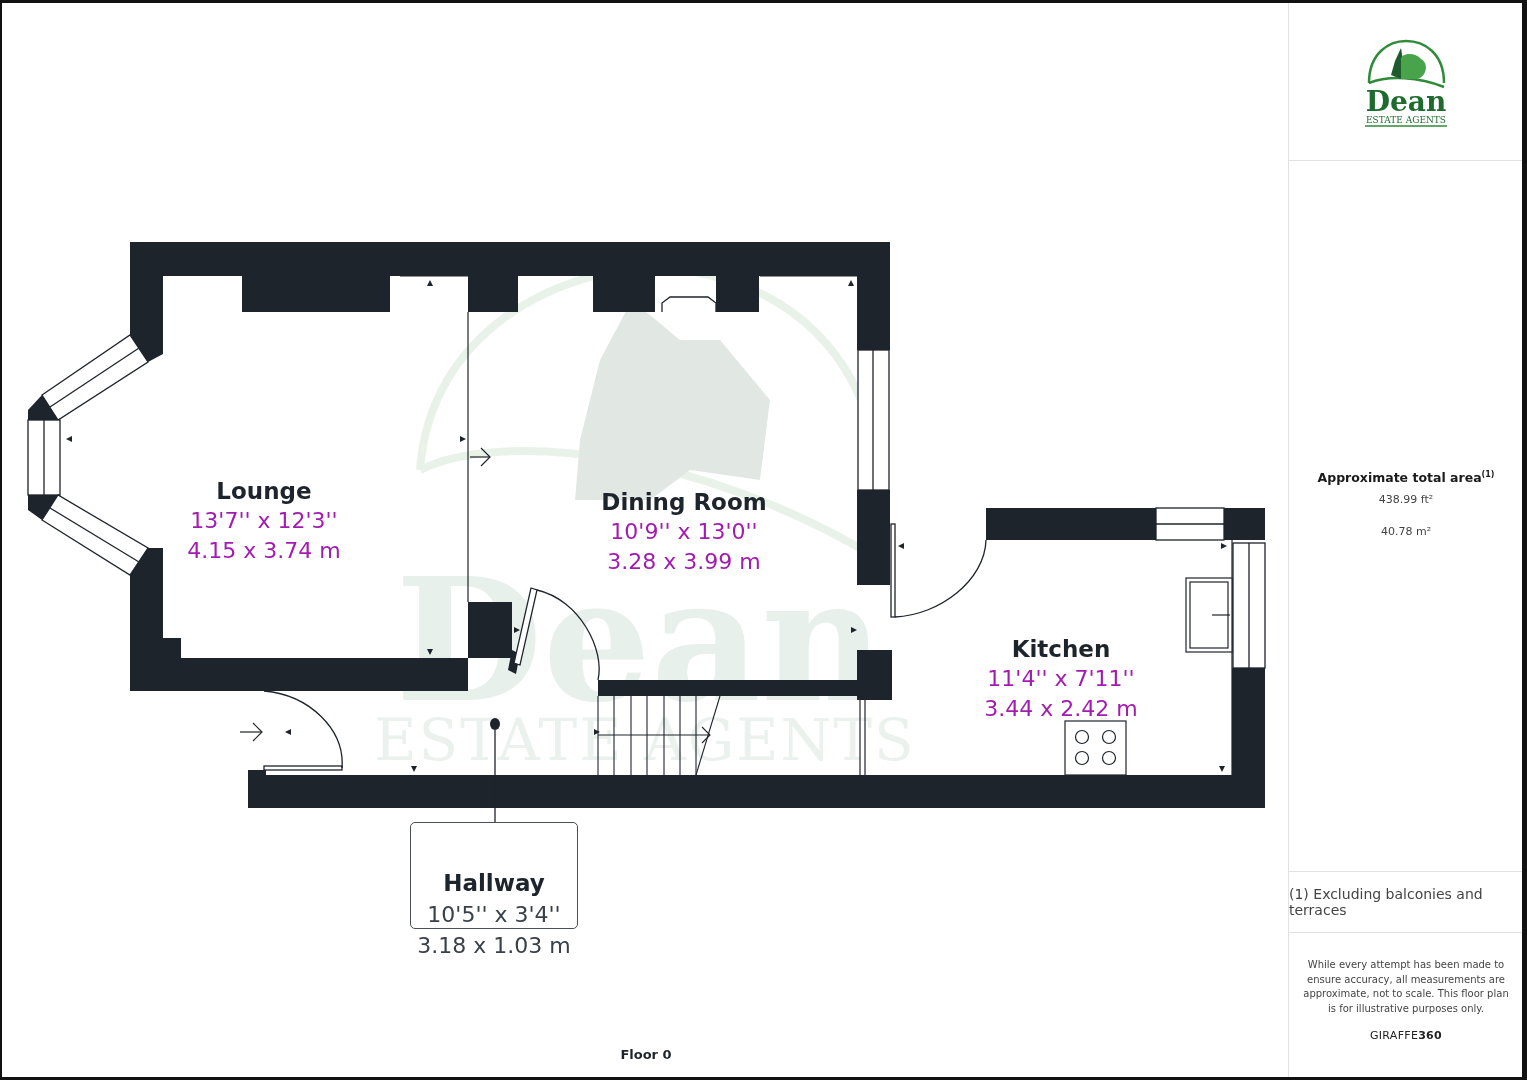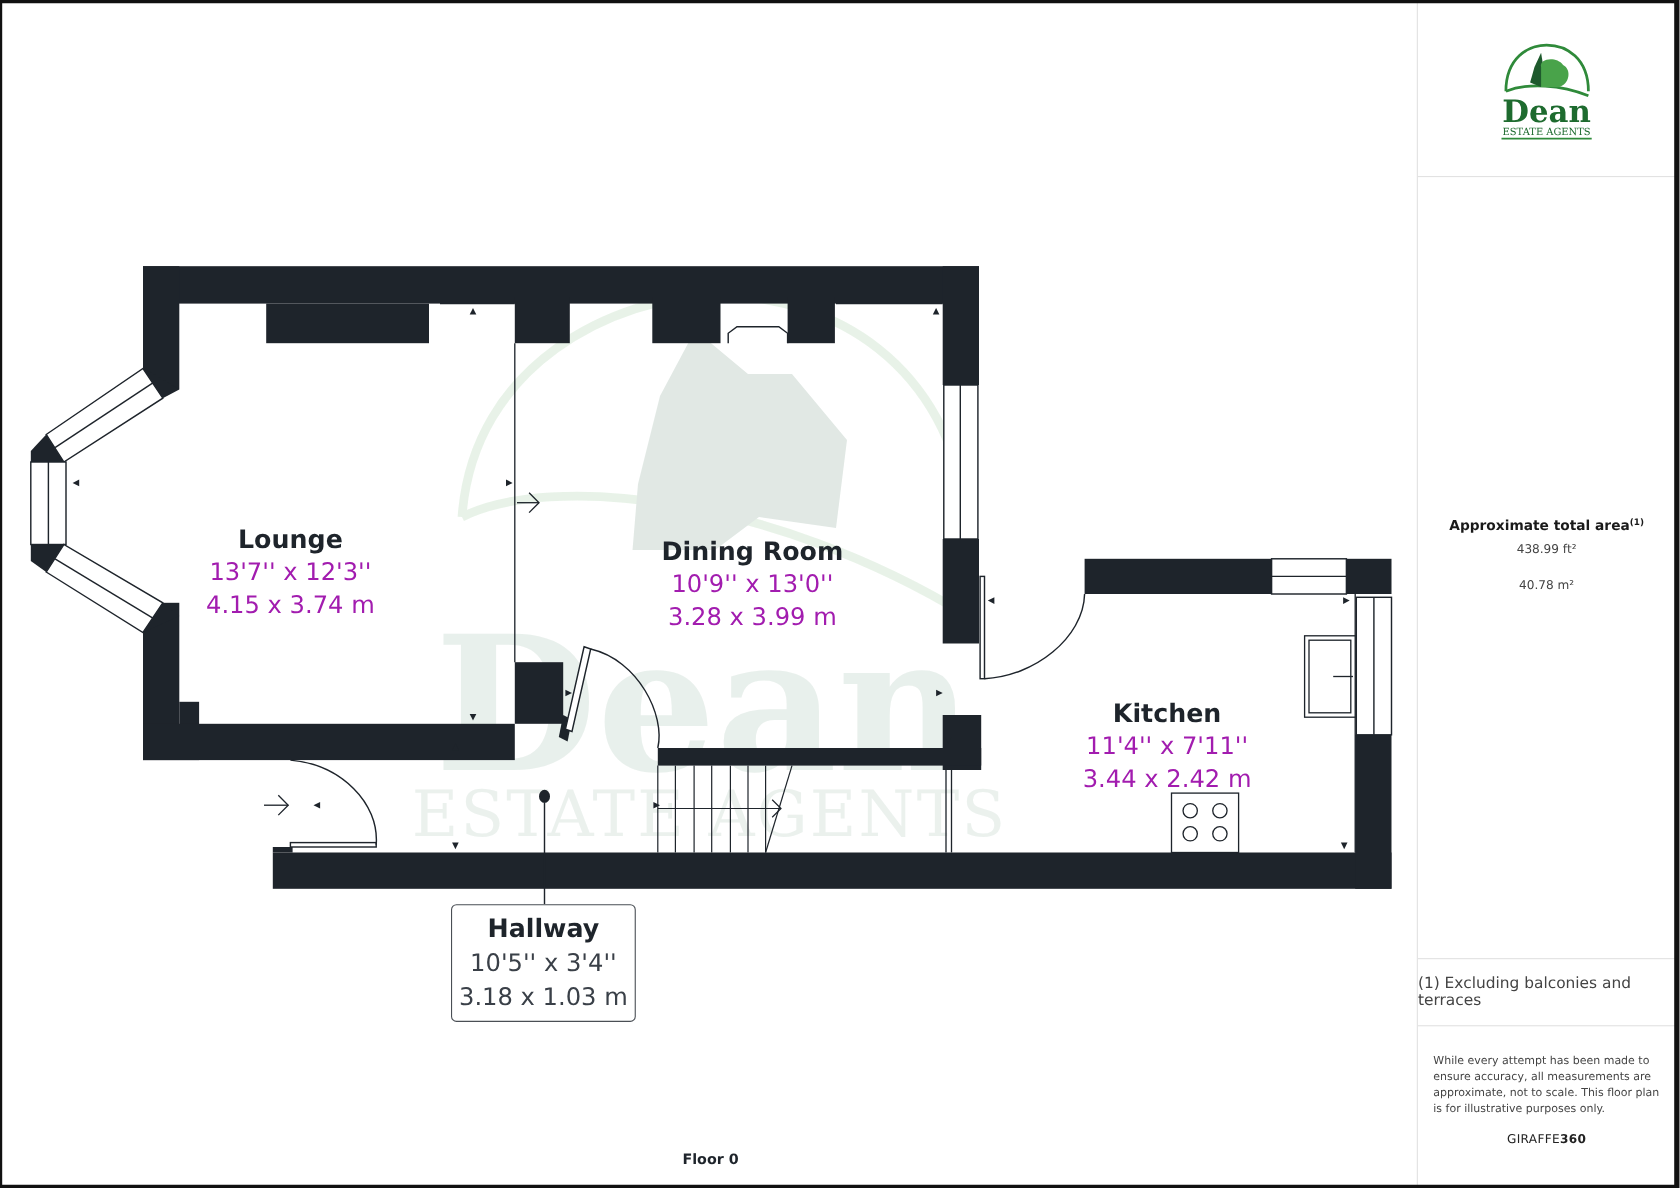--- a/index.html
+++ b/index.html
@@ -6,28 +6,28 @@
   body { width: 1527px; height: 1080px; position: relative; overflow: hidden; font-family: "DejaVu Sans", sans-serif; }
   .frame { position: absolute; left: 0; top: 0; width: 1527px; height: 1080px; box-sizing: border-box; border-top: 3px solid #111; border-left: 2px solid #111; border-right: 5px solid #111; border-bottom: 3px solid #111; pointer-events: none; z-index: 10; }
   .plan { position: absolute; left: 0; top: 0; width: 1289px; height: 1080px; }
   .side { position: absolute; left: 1288px; top: 0; width: 234px; height: 1080px; border-left: 1px solid #e2e2e2; }
   .side .logo-box { position: absolute; top: 3px; left: 0; width: 234px; height: 157px; border-bottom: 1px solid #e2e2e2; }
   .side .area { position: absolute; top: 470px; left: 0; width: 234px; text-align: center; color: #1a1a1a; }
   .side .area .title { font-weight: bold; font-size: 12.5px; }
   .side .area .title sup { font-size: 8px; }
   .side .area .val { font-size: 11px; color: #444; margin-top: 8px; }
   .side .note1 { position: absolute; top: 871px; left: 0; width: 234px; height: 60px; border-top: 1px solid #e2e2e2; border-bottom: 1px solid #e2e2e2; display: flex; align-items: center; justify-content: center; font-size: 14px; color: #444; }
-  .side .disclaimer { position: absolute; top: 958px; left: 14px; width: 206px; font-size: 10px; line-height: 14.5px; color: #444; }
+  .side .disclaimer { position: absolute; top: 958px; left: 14px; width: 206px; text-align: center; font-size: 10px; line-height: 14.5px; color: #444; }
   .side .brand { position: absolute; top: 1029px; left: 0; width: 234px; text-align: center; font-size: 11px; color: #222; letter-spacing: 0.3px; }
   .side .brand b { font-weight: bold; margin-top: 28px; }
   .room-label { position: absolute; text-align: center; color: #1e242b; transform: translateX(-50%); white-space: nowrap; margin-top: 36px; }
   .room-label .name { font-weight: bold; font-size: 23px; line-height: 30px; }
   .room-label .dim { font-size: 22px; color: #a21caf; line-height: 30px; }
   .hall-box { position: absolute; left: 410px; top: 822px; width: 168px; height: 107px; border: 1.5px solid #4a4f55; border-radius: 5px; background: #fff; text-align: center; box-sizing: border-box; padding-top: 6px; }
-  .hall-box .name { font-weight: bold; font-size: 23px; line-height: 32px; color: #1e242b; }
+  .hall-box .name { font-weight: bold; font-size: 23px; line-height: 32px; color: #1e242b; margin-top: 38px; }
   .hall-box .dim { font-size: 22px; line-height: 31px; color: #3a4048; }
   .floor-label { position: absolute; left: 646px; top: 1047px; transform: translateX(-50%); font-weight: bold; font-size: 13px; color: #1e242b; }
 </style>
 </head>
 <body>
 
 <div class="frame"></div>
 
 <div class="plan">
   <svg width="1289" height="1080" viewBox="0 0 1289 1080">

